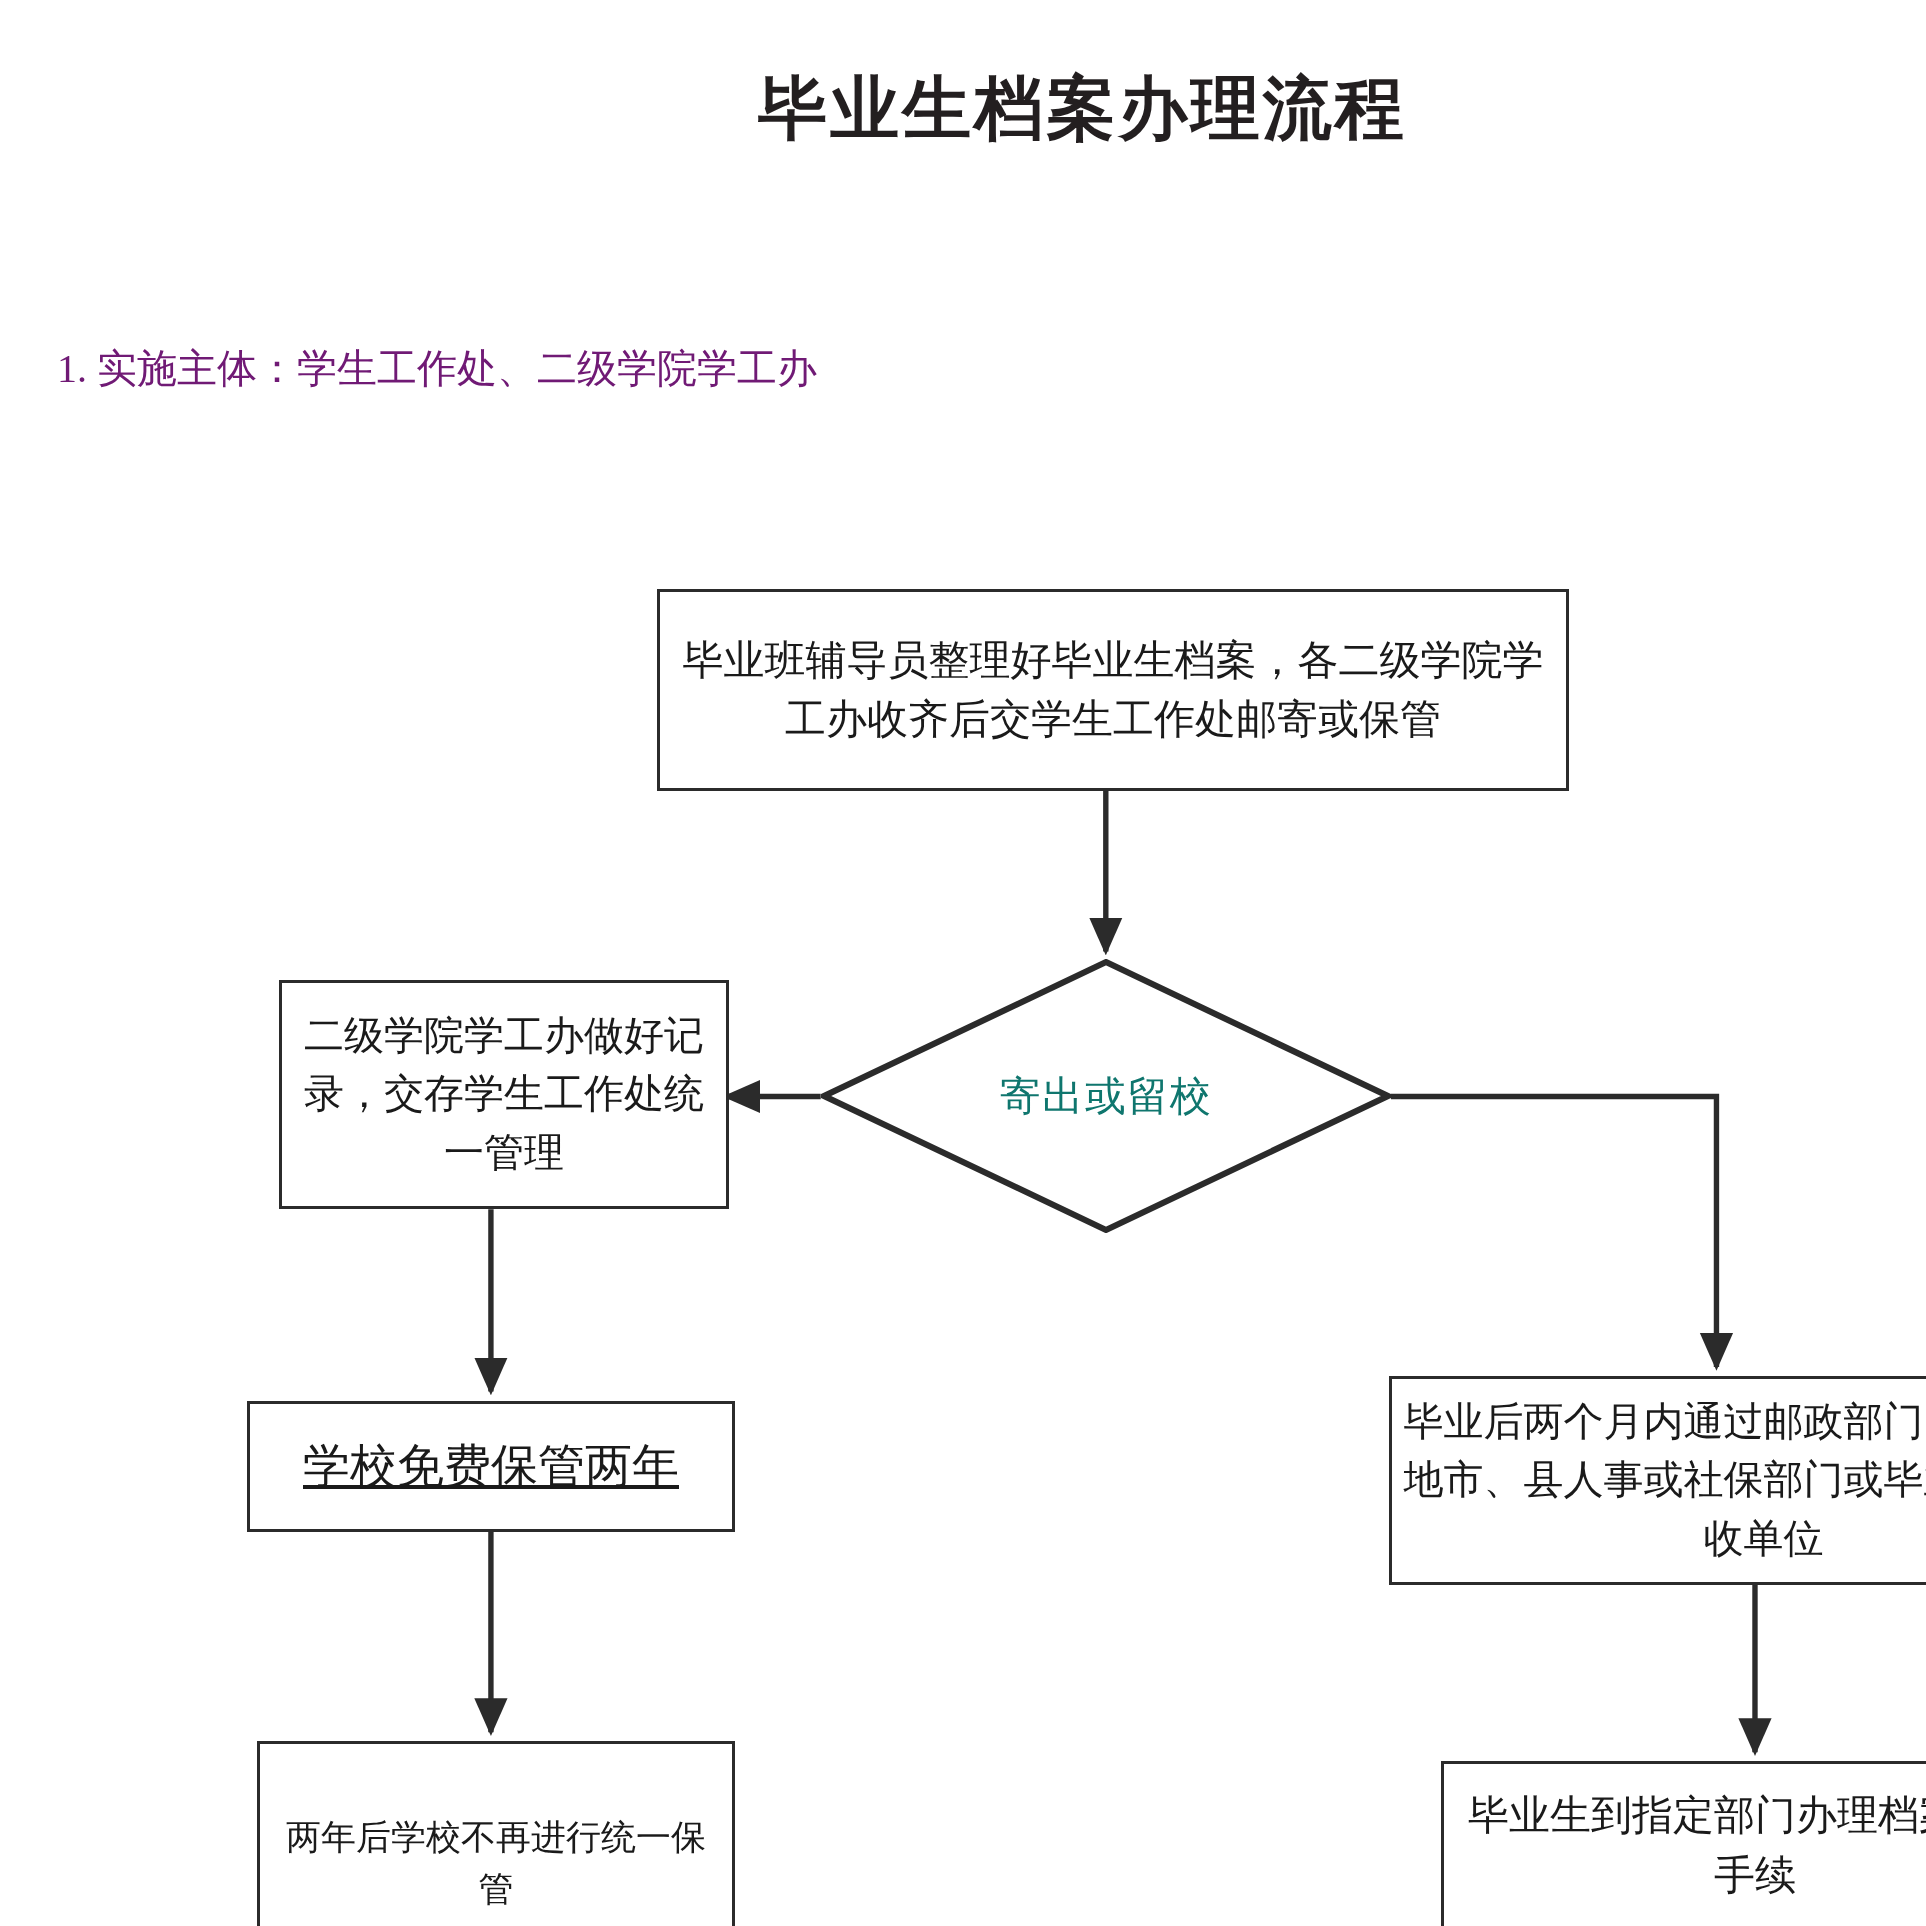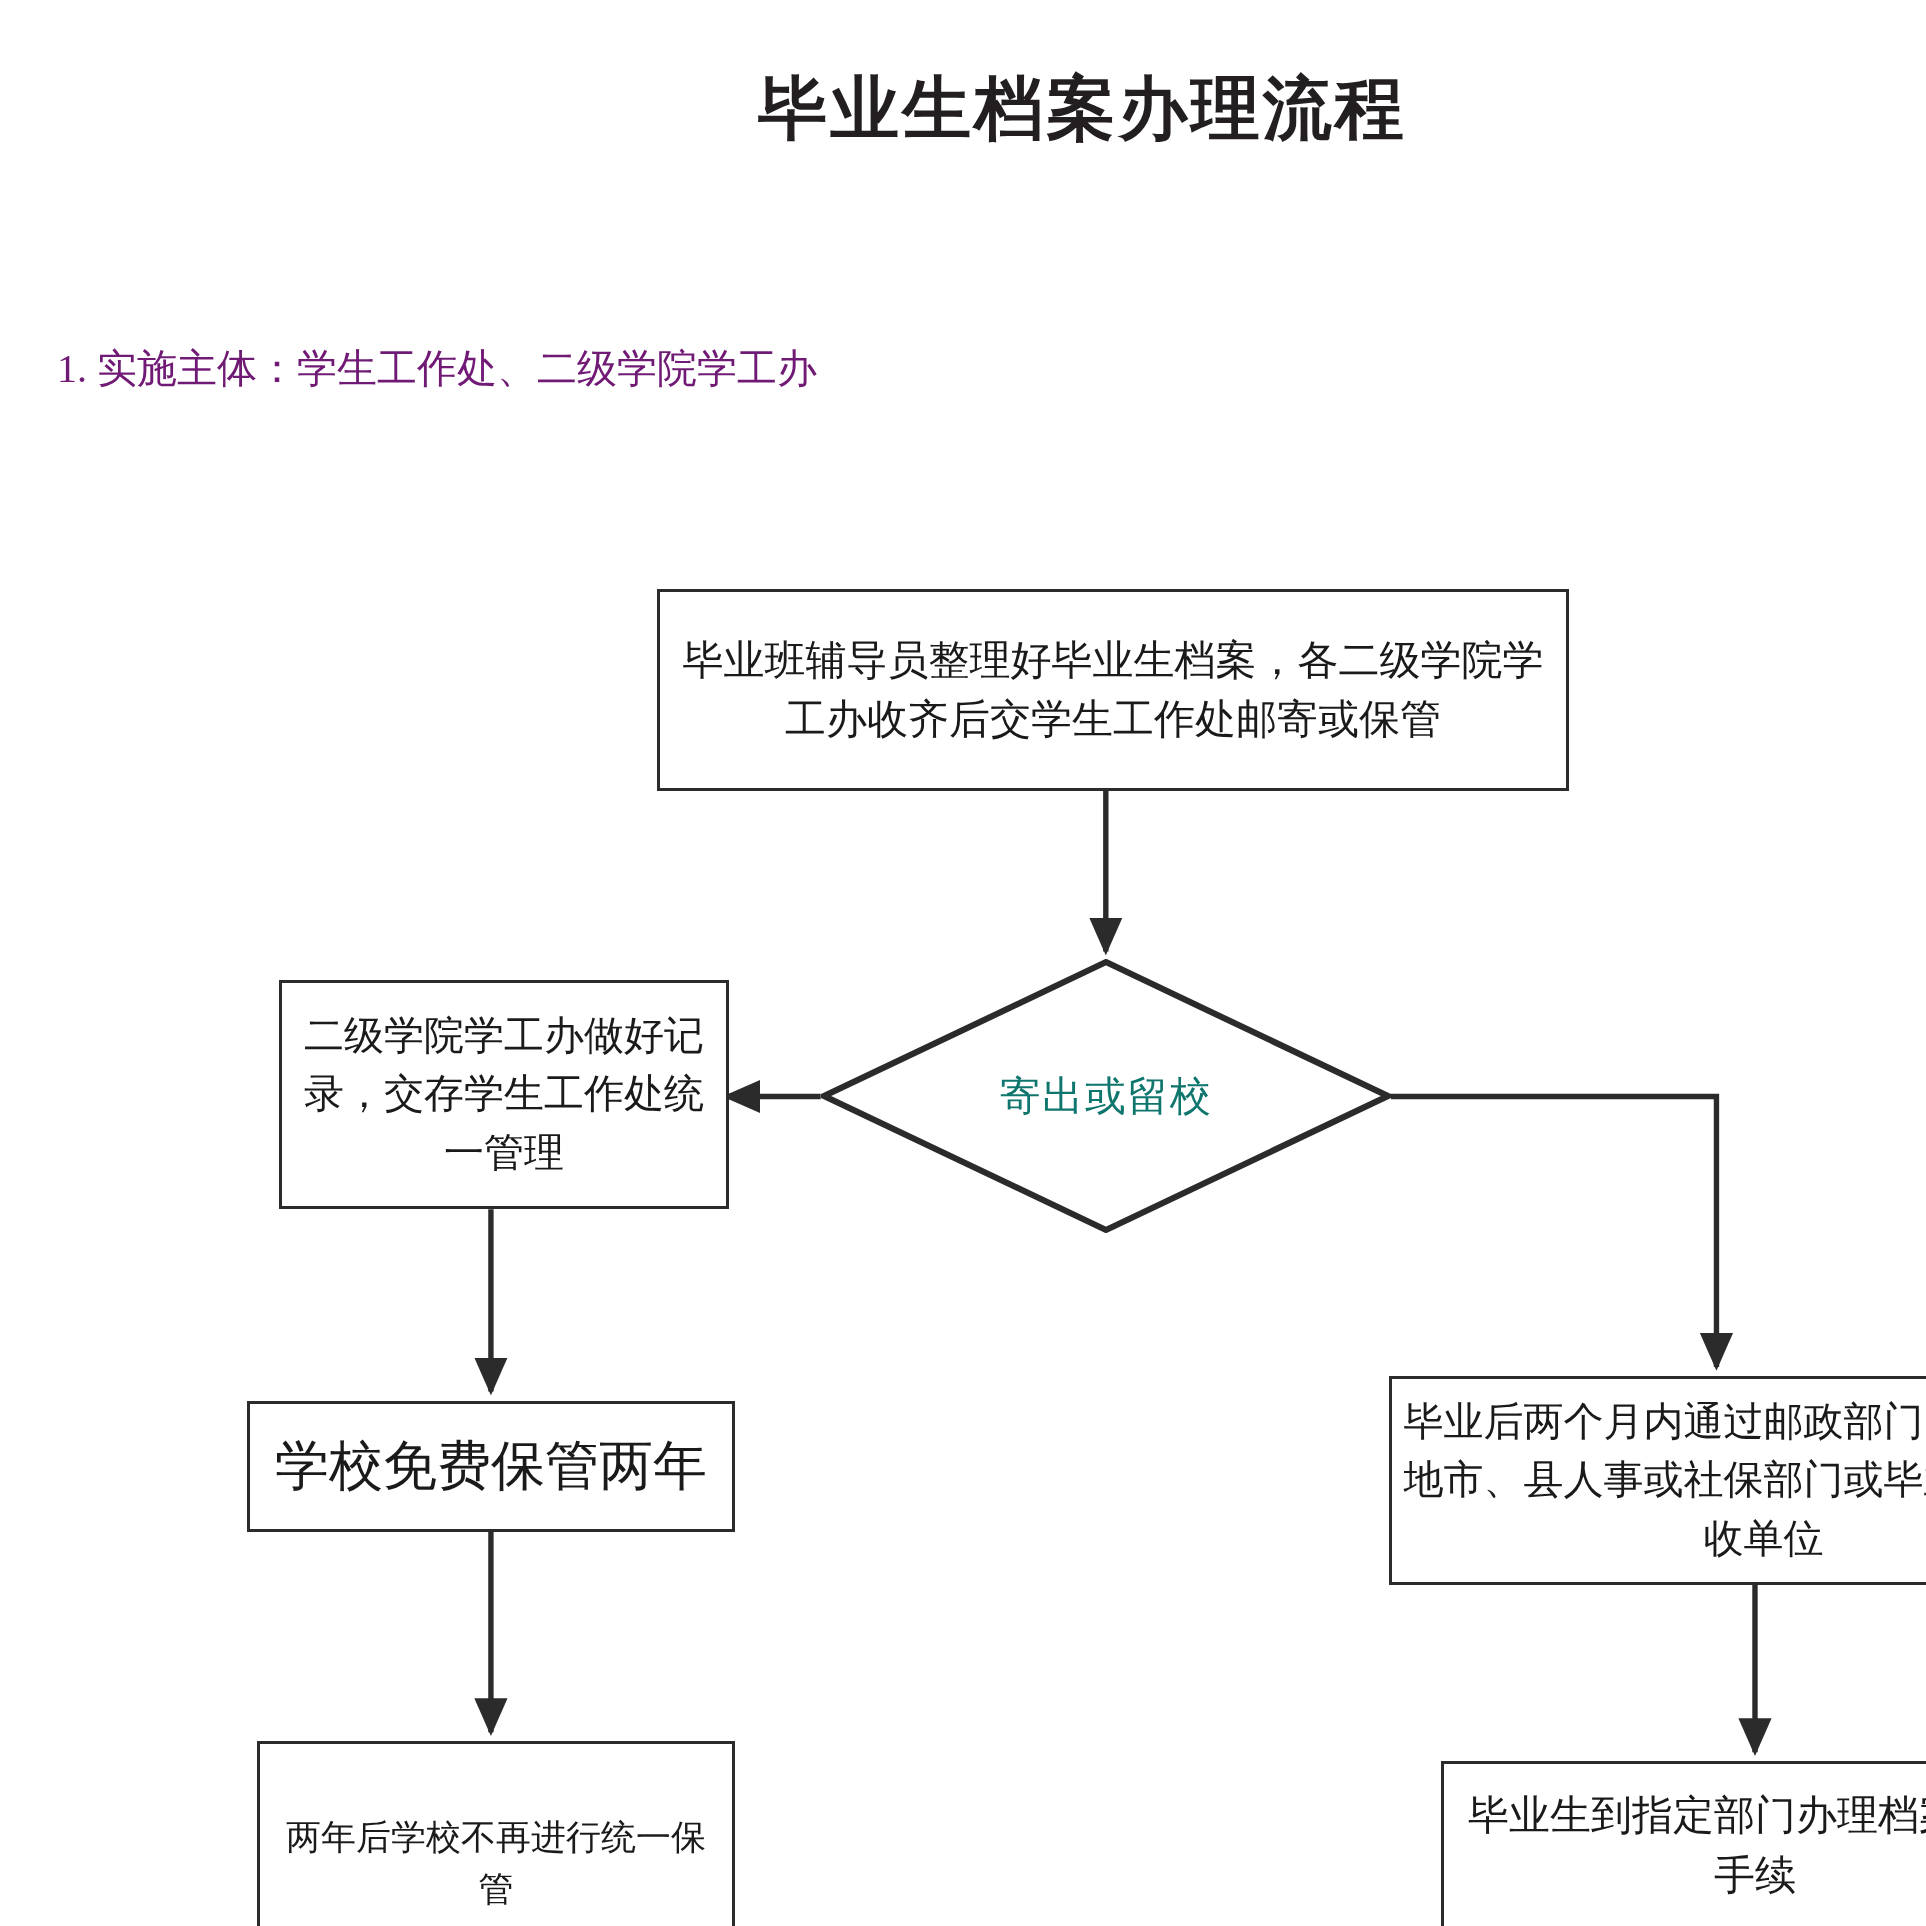--- a/index.html
+++ b/index.html
@@ -84,21 +84,21 @@
   #node-collect   { left: 657px; top: 589px; width: 912px; height: 202px; }
   #node-collect .node-text { font-size: 41px; line-height: 1.44; }
 
   #node-record    { left: 266px;  top: 980px; width: 450px; height: 229px; margin-left: 13px; }
   #node-record .node-text { font-size: 40px; line-height: 1.46; }
 
   #node-mail      { left: 1389px; top: 1376px; width: 749px; height: 209px; }
   #node-mail .node-text { font-size: 40px; line-height: 1.46; }
 
   #node-free2y    { left: 247px;  top: 1401px; width: 488px; height: 131px; }
-  #node-free2y .node-text { font-size: 54px; }
+  #node-free2y .node-text { font-size: 47px; text-decoration: underline; }
 
   #node-after2y   { left: 257px;  top: 1741px; width: 478px; height: 202px; }
   #node-after2y .node-text { font-size: 35px; line-height: 1.46; margin-top: 43px; }
 
   #node-custody   { left: 1441px; top: 1761px; width: 628px; height: 169px; }
   #node-custody .node-text { font-size: 41px; line-height: 1.46; }
 
   
   #node-decision {
     position: absolute;

